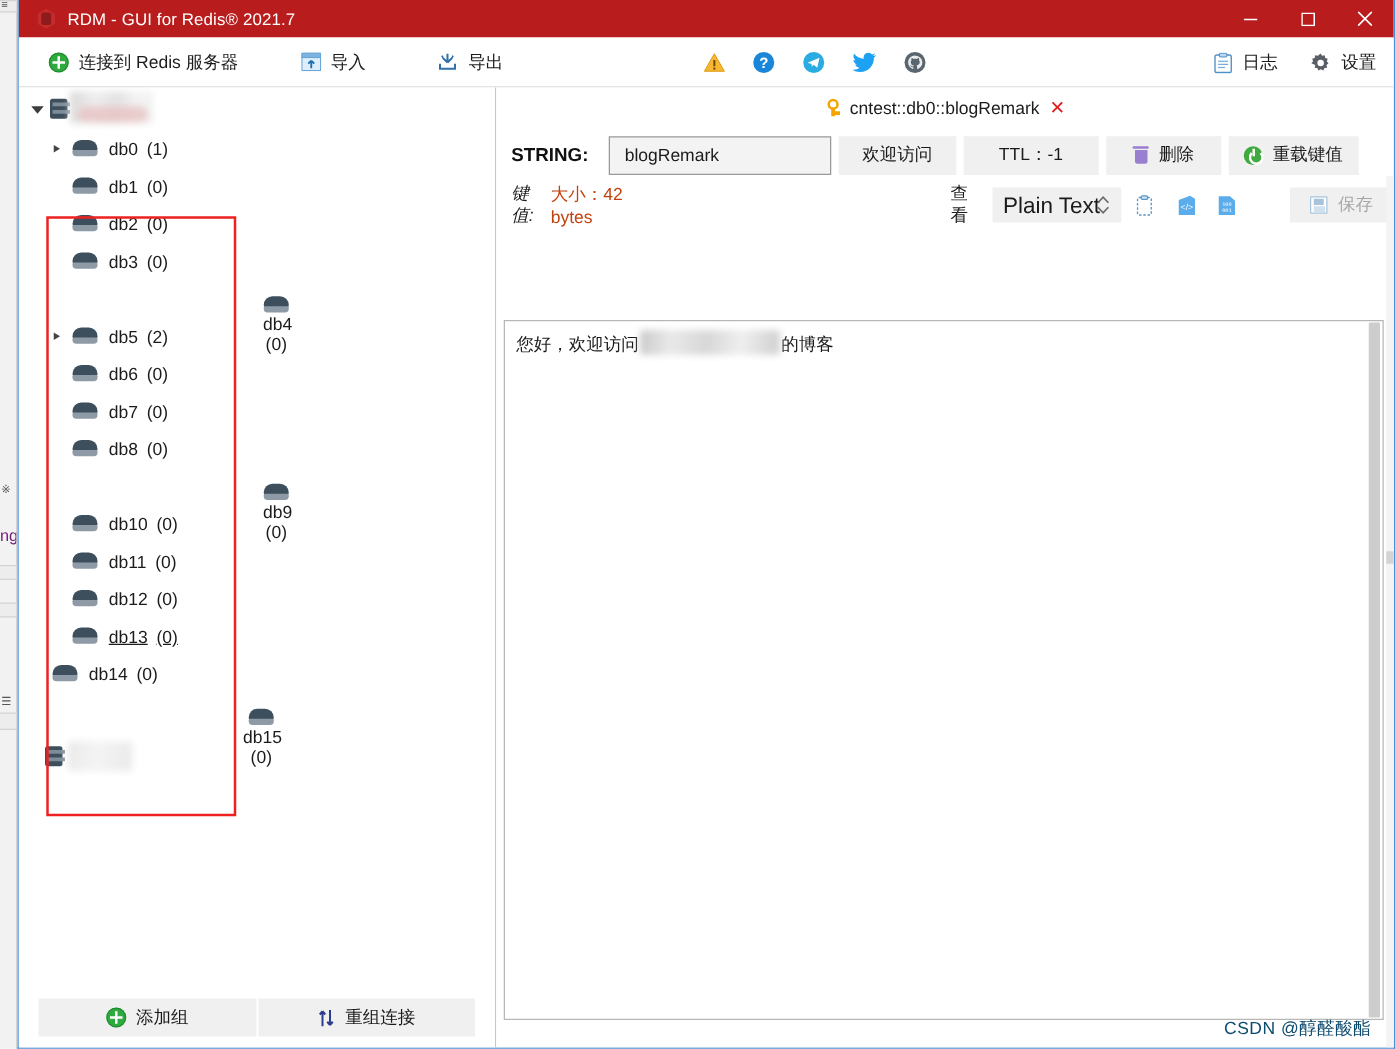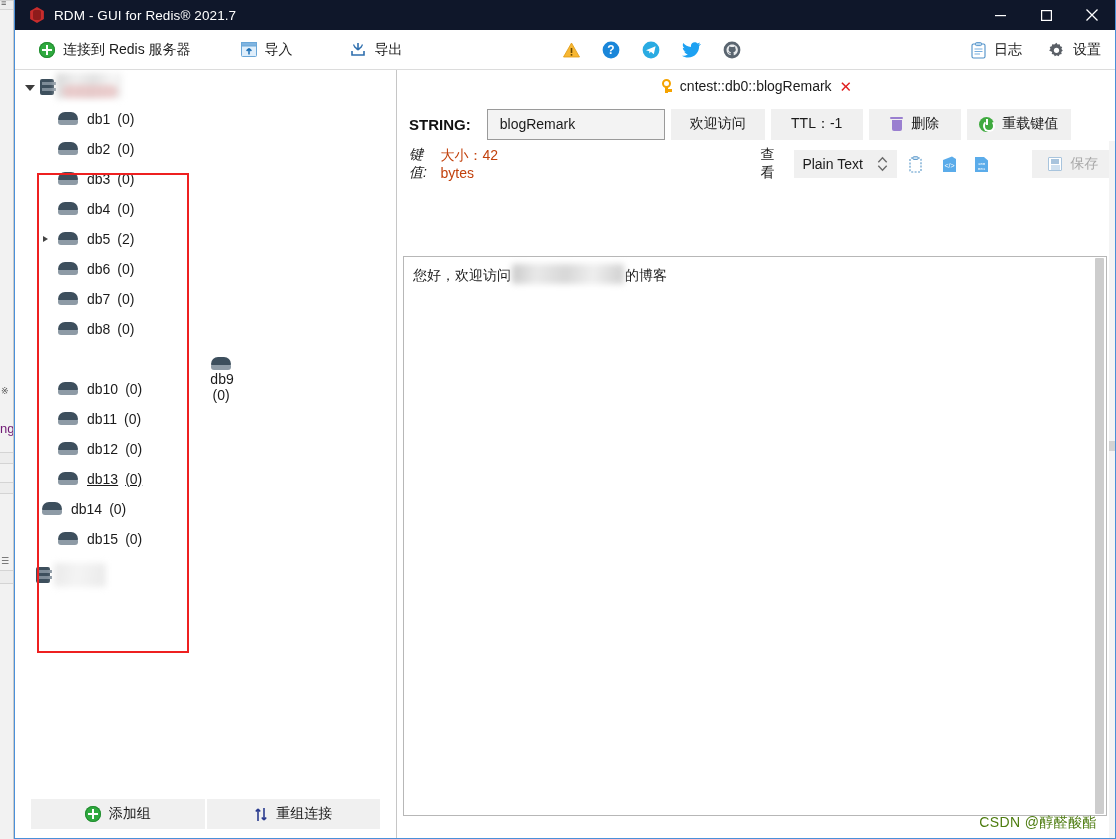--- a/index.html
+++ b/index.html
@@ -38,21 +38,21 @@
     background: #ffffff;
     border: 1px solid #4a90d9;
     border-top: none;
     overflow: hidden;
   }
 
   
   #titlebar {
     position: relative;
     height: 30px;
-    background: #0f172a;
+    background: #b91c1c;
     display: flex; align-items: center;
     color: #ffffff;
   }
   #app-icon {
     width: 16px; height: 16px; margin-left: 14px; margin-right: 9px;
     position: relative; flex: none;
   }
   #app-icon .hex {
     position: absolute; inset: 0;
     background: #c72c2c;
@@ -281,21 +281,21 @@
   .act-btn {
     height: 31px;
     background: #f0f0f0;
     display: flex; align-items: center; justify-content: center; gap: 8px;
     font-size: 14px; color: #1b1b1b;
     margin-left: 6px;
     padding: 0 14px;
     white-space: nowrap;
   }
   #btn-rename { width: 94px; padding: 0; }
-  #btn-ttl { width: 92px; padding: 0; }
+  #btn-ttl { width: 108px; padding: 0; }
   #btn-delete { width: 92px; padding: 0; }
   #btn-reload { width: 104px; padding: 0; }
 
   .ico-trash { width: 13px; height: 15px; position: relative; flex: none; }
   .ico-trash .lid { position: absolute; left: 0; top: 0; width: 13px; height: 2.5px; background: #9a7fd0; border-radius: 1px; }
   .ico-trash .can { position: absolute; left: 1.5px; top: 3.5px; width: 10px; height: 11px; background: #9a7fd0; border-radius: 0 0 2px 2px; }
 
   .ico-reload {
     width: 15px; height: 15px; border-radius: 50%;
     background: #3faa3f; position: relative; flex: none;
@@ -315,21 +315,21 @@
     height: 36px; padding-left: 12px;
   }
   #kv-label { font-size: 14px; color: #1b1b1b; font-style: italic; }
   #kv-size { font-size: 14px; color: #c2410c; margin-left: 2px; }
   #view-label { font-size: 14px; color: #1b1b1b; margin-left: 232px; margin-right: 8px; }
   #view-select {
     width: 110px; height: 28px;
     background: #f0f0f0;
     display: flex; align-items: center;
     padding: 0 8px;
-    font-size: 14px; color: #1b1b1b;
+    font-size: 18px; color: #1b1b1b;
     position: relative;
   }
   .ico-spin {
     position: absolute; right: 9px; top: 6px;
     width: 11px; height: 16px;
   }
   .mini-btn {
     width: 30px; height: 28px;
     display: flex; align-items: center; justify-content: center;
     margin-left: 5px;
@@ -374,21 +374,21 @@
     background: #f4f4f4;
   }
   #outer-scroll .grip {
     position: absolute; left: 0; right: 0; top: 300px; height: 10px;
     background: #d3d3d3;
   }
 
   
   #watermark {
     position: absolute; right: 18px; bottom: 6px;
-    font-size: 14px; color: #4d7c0f;
+    font-size: 14px; color: #0c4a6e;
     letter-spacing: .4px;
     white-space: nowrap;
   }
 </style>
 </head>
 <body>
 
 <div id="bg-window">
   <div class="bg-strip" style="top:0px;height:10px;"></div>
   <div class="bg-glyph" style="top:-2px;">≡</div>
@@ -525,20 +525,29 @@
           <span class="icon ico-server" style="margin-left:4px;">
             <span class="s1"></span>
               <span class="s2"></span>
               <span class="s3"></span>
           </span>
           <span class="redact r-server"></span>
         </div>
 
         <div id="db-list">
             <div class="tree-row" style="padding-left: 24px;">
+              <span class="tw-arrow closed"></span>
+              <span class="icon ico-db" style="margin-left: 6px;">
+                <span class="cap"></span>
+                <span class="base"></span>
+              </span>
+              <span class="db-name">db0</span>
+              <span class="db-count">(1)</span>
+            </div>
+            <div class="tree-row" style="padding-left: 24px;">
               <span class="tw-arrow"></span>
               <span class="icon ico-db" style="margin-left: 6px;">
                 <span class="cap"></span>
                 <span class="base"></span>
               </span>
               <span class="db-name">db1</span>
               <span class="db-count">(0)</span>
             </div>
             <div class="tree-row" style="padding-left: 24px;">
               <span class="tw-arrow"></span>
@@ -551,21 +560,21 @@
             </div>
             <div class="tree-row" style="padding-left: 24px;">
               <span class="tw-arrow"></span>
               <span class="icon ico-db" style="margin-left: 6px;">
                 <span class="cap"></span>
                 <span class="base"></span>
               </span>
               <span class="db-name">db3</span>
               <span class="db-count">(0)</span>
             </div>
-            <div class="tree-row" style="padding-left: 24px;">
+            <div class="tree-row" style="padding-left: 24px; flex-direction: column;">
               <span class="tw-arrow"></span>
               <span class="icon ico-db" style="margin-left: 6px;">
                 <span class="cap"></span>
                 <span class="base"></span>
               </span>
               <span class="db-name">db4</span>
               <span class="db-count">(0)</span>
             </div>
             <div class="tree-row" style="padding-left: 24px;">
               <span class="tw-arrow closed"></span>
@@ -650,21 +659,21 @@
             </div>
             <div class="tree-row" style="padding-left: 8px;">
               <span class="tw-arrow"></span>
               <span class="icon ico-db" style="margin-left: 6px;">
                 <span class="cap"></span>
                 <span class="base"></span>
               </span>
               <span class="db-name">db14</span>
               <span class="db-count">(0)</span>
             </div>
-            <div class="tree-row" style="padding-left: 24px;">
+            <div class="tree-row" style=" flex-direction: column;">
               <span class="tw-arrow"></span>
               <span class="icon ico-db" style="margin-left: 6px;">
                 <span class="cap"></span>
                 <span class="base"></span>
               </span>
               <span class="db-name">db15</span>
               <span class="db-count">(0)</span>
             </div>
           </div>
 

